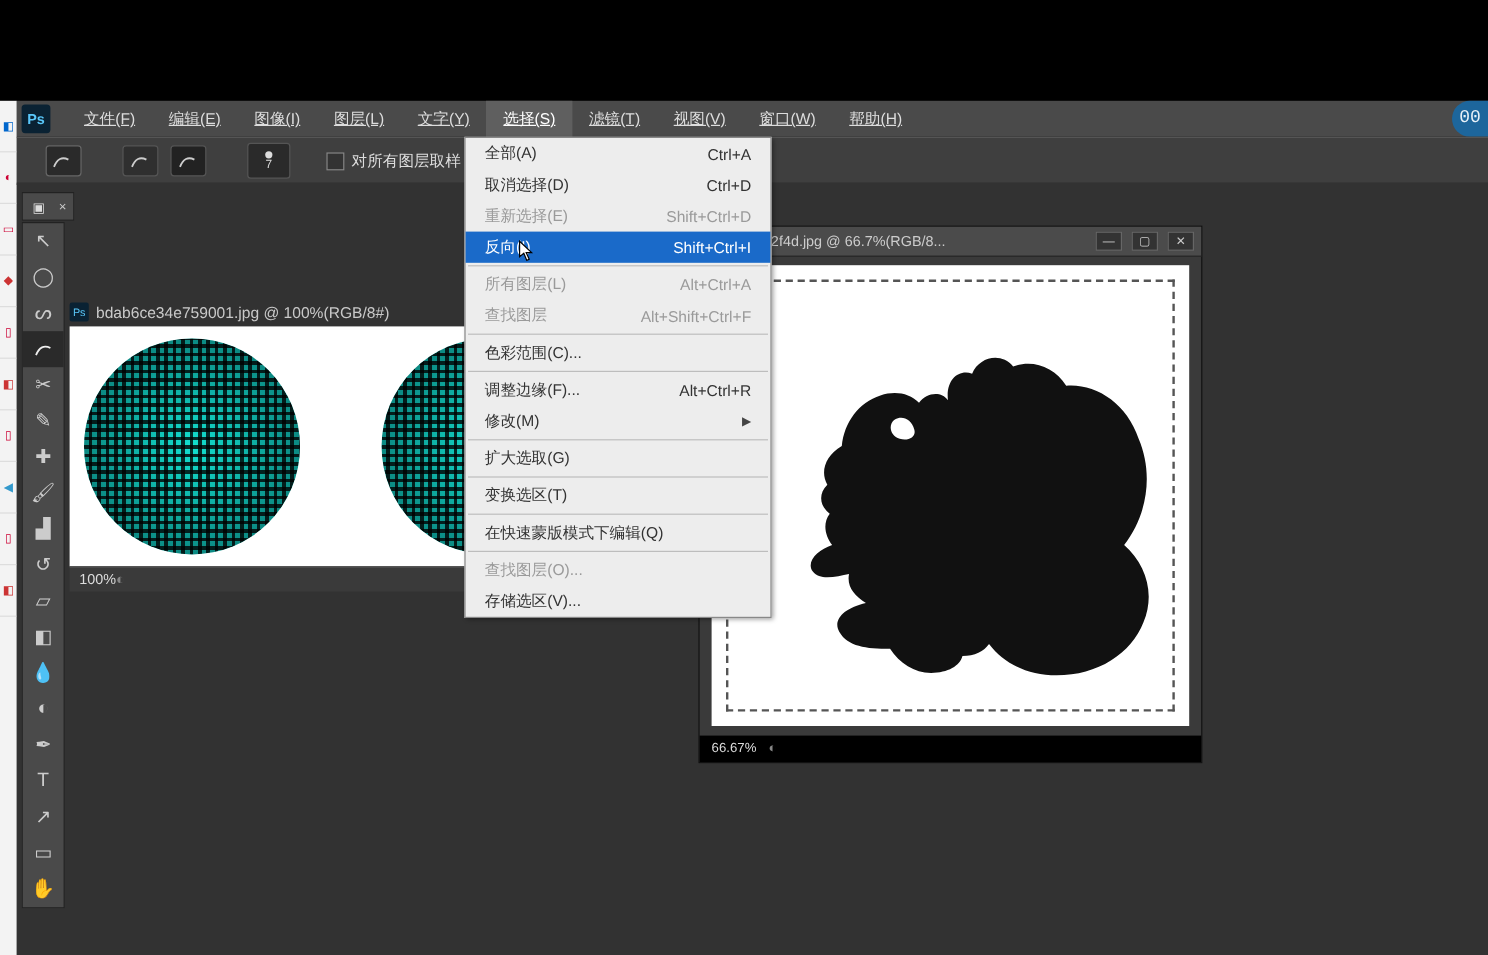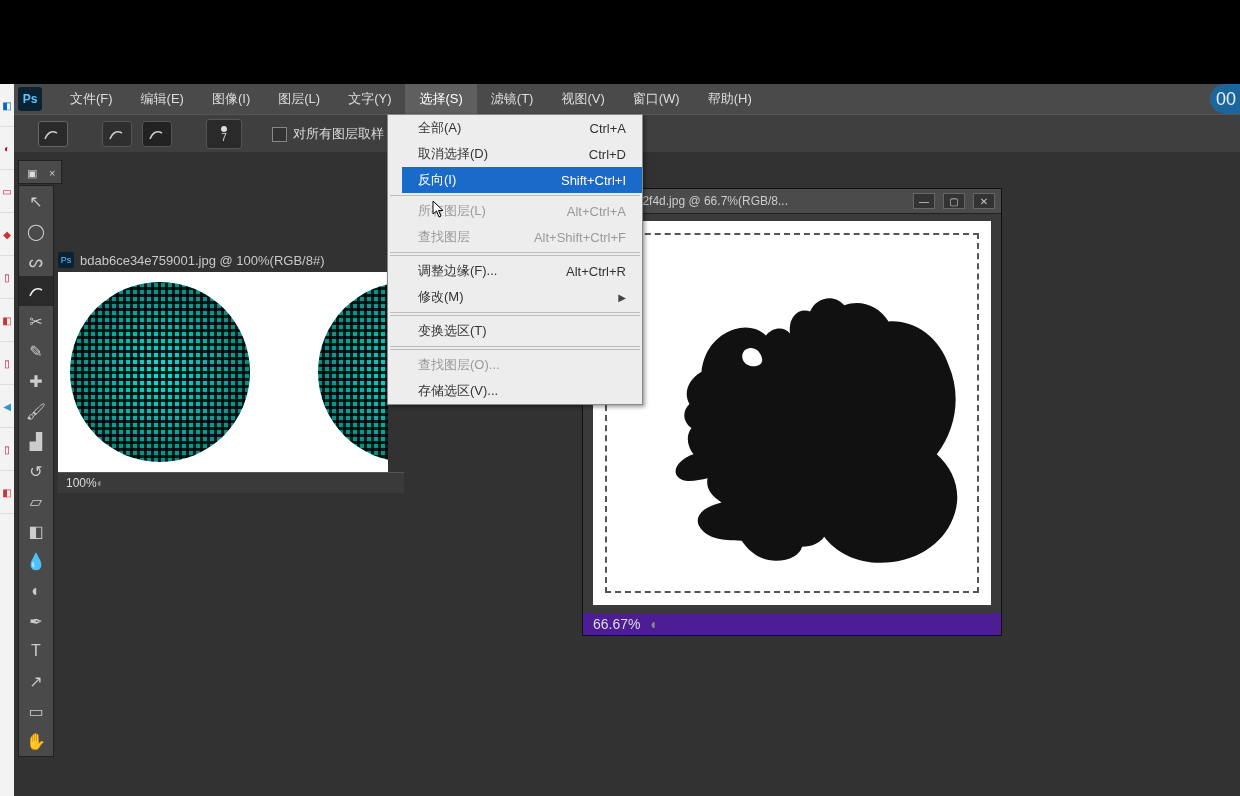--- a/index.html
+++ b/index.html
@@ -19,23 +19,24 @@
   .top-clock {
     position: absolute;
     right: 0;
     top: 84px;
     height: 30px;
     width: 24px;
     background: #1d669c;
     border-top-left-radius: 16px;
     border-bottom-left-radius: 16px;
     color: #e8f1f8;
-    font-size: 18px;
+    font-size: 15px;
     line-height: 30px;
     padding-left: 6px;
+    font-family: Liberation Mono, monospace;
   }
   .menubar {
     position: absolute;
     left: 14px;
     top: 84px;
     right: 0;
     height: 30px;
     background: #4a4a4a;
     display: flex;
     align-items: center;
@@ -50,20 +51,21 @@
     font-size: 12px;
     display: flex; align-items: center; justify-content: center;
     border-radius: 3px;
   }
   .menu-item {
     padding: 0 14px;
     height: 30px;
     line-height: 30px;
     color: #ddd;
     cursor: default;
+    text-decoration: underline;
   }
   .menu-item.active {
     background: #5f5f5f;
     color: #fff;
   }
   .options-bar {
     position: absolute;
     left: 14px;
     right: 0;
     top: 114px;
@@ -206,32 +208,32 @@
   .doc2-canvas{
     position:absolute;left:10px;top:32px;right:10px;bottom:30px;background:#fff;
   }
   .squirrel{
     position:absolute;inset:18px;
   }
   .marching{
     position:absolute;inset:12px;border:2px dashed #555;
   }
   .doc2-status{
-    position:absolute;left:0;bottom:0;right:0;height:22px;background:#4c1d95;
-    color:#ddd;font-size:14px;display:flex;align-items:center;padding:0 10px;gap:10px;
+    position:absolute;left:0;bottom:0;right:0;height:22px;background:#000000;
+    color:#ddd;font-size:11px;display:flex;align-items:center;padding:0 10px;gap:10px;
   }
   .dropdown {
     position:absolute;left:387px;top:114px;width:254px;
     background:#ededed;border:1px solid #888;
     font-size:13px;color:#333;
     box-shadow:2px 2px 4px rgba(0,0,0,0.4);
   }
   .dd-row{
     display:flex;justify-content:space-between;align-items:center;
-    padding:3px 16px;height:20px;margin-left:14px;
+    padding:3px 16px;height:20px;
   }
   .dd-row.disabled{color:#9a9a9a;}
   .dd-row.sel{background:#1a6ac9;color:#fff;}
   .dd-sep{height:1px;background:#bdbdbd;margin:2px 2px;}
   .dd-arrow{font-size:10px;color:#444;}
   .cursor{
     position:absolute;left:432px;top:200px;width:14px;height:18px;
     pointer-events:none;
   }
 </style>
@@ -378,50 +380,66 @@
 
 <div class="dropdown">
   <div class="dd-row">
     <span>全部(A)</span>
     <span>Ctrl+A</span>
   </div>
   <div class="dd-row">
     <span>取消选择(D)</span>
     <span>Ctrl+D</span>
   </div>
+  <div class="dd-row disabled">
+    <span>重新选择(E)</span>
+    <span>Shift+Ctrl+D</span>
+  </div>
   <div class="dd-row sel">
     <span>反向(I)</span>
     <span>Shift+Ctrl+I</span>
   </div>
   <div class="dd-sep"></div>
   <div class="dd-row disabled">
     <span>所有图层(L)</span>
     <span>Alt+Ctrl+A</span>
   </div>
   <div class="dd-row disabled">
     <span>查找图层</span>
     <span>Alt+Shift+Ctrl+F</span>
   </div>
   <div class="dd-sep"></div>
+  <div class="dd-row">
+    <span>色彩范围(C)...</span>
+      <span></span>
+  </div>
   <div class="dd-sep"></div>
   <div class="dd-row">
     <span>调整边缘(F)...</span>
     <span>Alt+Ctrl+R</span>
   </div>
   <div class="dd-row">
     <span>修改(M)</span>
     <span class="dd-arrow">▶</span>
   </div>
   <div class="dd-sep"></div>
+  <div class="dd-row">
+    <span>扩大选取(G)</span>
+      <span></span>
+  </div>
   <div class="dd-sep"></div>
   <div class="dd-row">
     <span>变换选区(T)</span>
       <span></span>
   </div>
   <div class="dd-sep"></div>
+  <div class="dd-row">
+    <span>在快速蒙版模式下编辑(Q)</span>
+      <span></span>
+  </div>
   <div class="dd-sep"></div>
   <div class="dd-row disabled">
     <span>查找图层(O)...</span>
       <span></span>
   </div>
   <div class="dd-row">
     <span>存储选区(V)...</span>
       <span></span>
   </div>
 </div>

